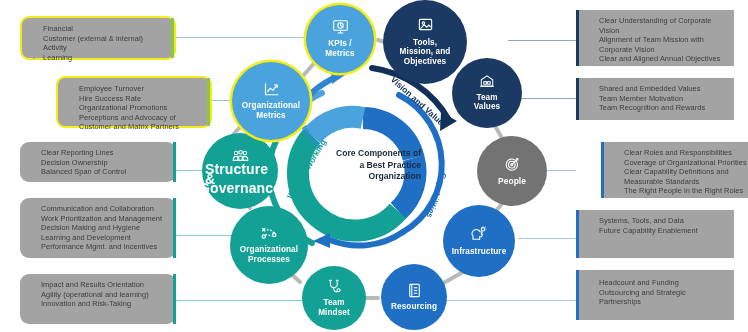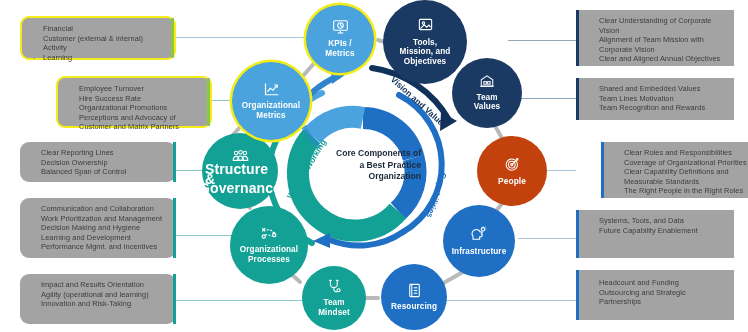--- a/index.html
+++ b/index.html
@@ -113,21 +113,21 @@
       <li>Clear Understanding of Corporate Vision</li>
       <li>Alignment of Team Mission with Corporate Vision</li>
       <li>Clear and Aligned Annual Objectives</li>
     </ul>
   </div>
 
   <div class="callout right" style="left:576px;top:78px;width:158px;height:42px;">
     <div class="bar l" style="background:#1b3a63;"></div>
     <ul>
       <li>Shared and Embedded Values</li>
-      <li>Team Lines Motivation</li>
+      <li>Team Member Motivation</li>
       <li>Team Recognition and Rewards</li>
     </ul>
   </div>
 
   <div class="callout right" style="left:601px;top:142px;width:158px;height:56px;">
     <div class="bar l" style="background:#1f6fc4;"></div>
     <ul>
       <li>Clear Roles and Responsibilities</li>
       <li>Coverage of Organizational Priorities</li>
       <li>Clear Capability Definitions and Measurable Standards</li>
@@ -255,21 +255,21 @@
         <path d="M3 19 V9 L12 3 L21 9 V19 Z"></path>
         <rect x="7" y="12" width="4" height="4"></rect>
           <rect x="13" y="12" width="4" height="4"></rect>
         <line x1="1.5" y1="19.5" x2="22.5" y2="19.5"></line>
       </svg>
     </span>
     <span class="lbl">Team</span>
     <span class="lbl">Values</span>
   </div>
 
-  <div class="node" style="left:477px;top:136px;width:70px;height:70px;background:#c2410c;font-size:8.4px;">
+  <div class="node" style="left:477px;top:136px;width:70px;height:70px;background:#737373;font-size:8.4px;">
     <span class="ico">
       <svg width="17" height="16" viewBox="0 0 24 24" fill="none" stroke="#ffffff" stroke-width="1.6">
         <circle cx="11" cy="13" r="8.5"></circle>
           <circle cx="11" cy="13" r="5"></circle>
           <circle cx="11" cy="13" r="1.6"></circle>
         <line x1="11" y1="13" x2="20" y2="4"></line>
           <path d="M17 4 L20 4 L20 7"></path>
       </svg>
     </span>
     <span class="lbl">People</span>

